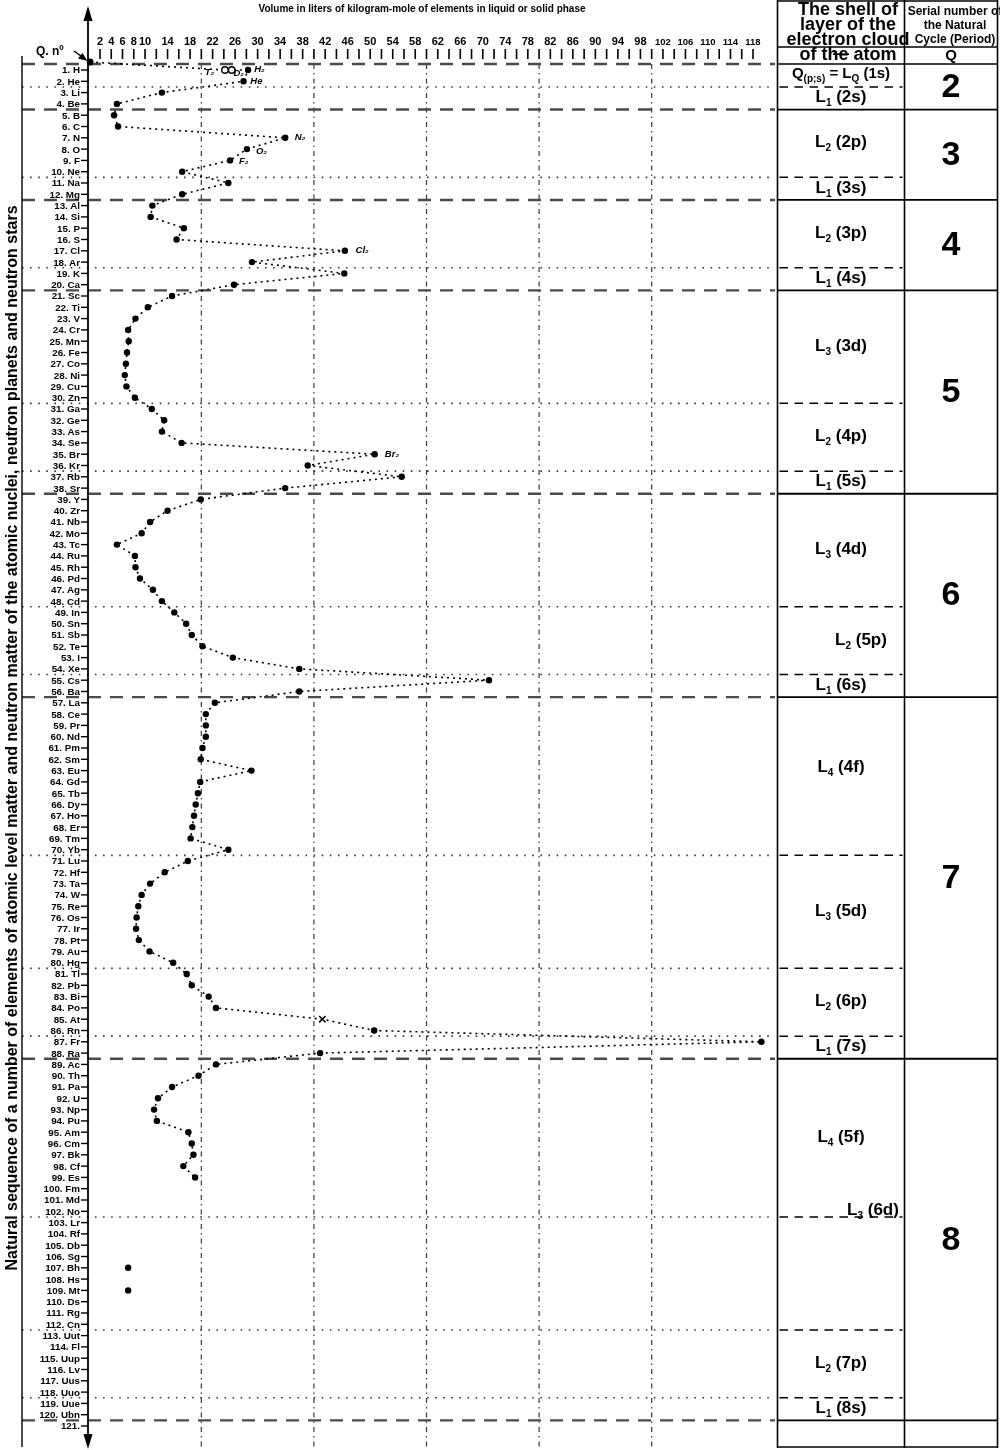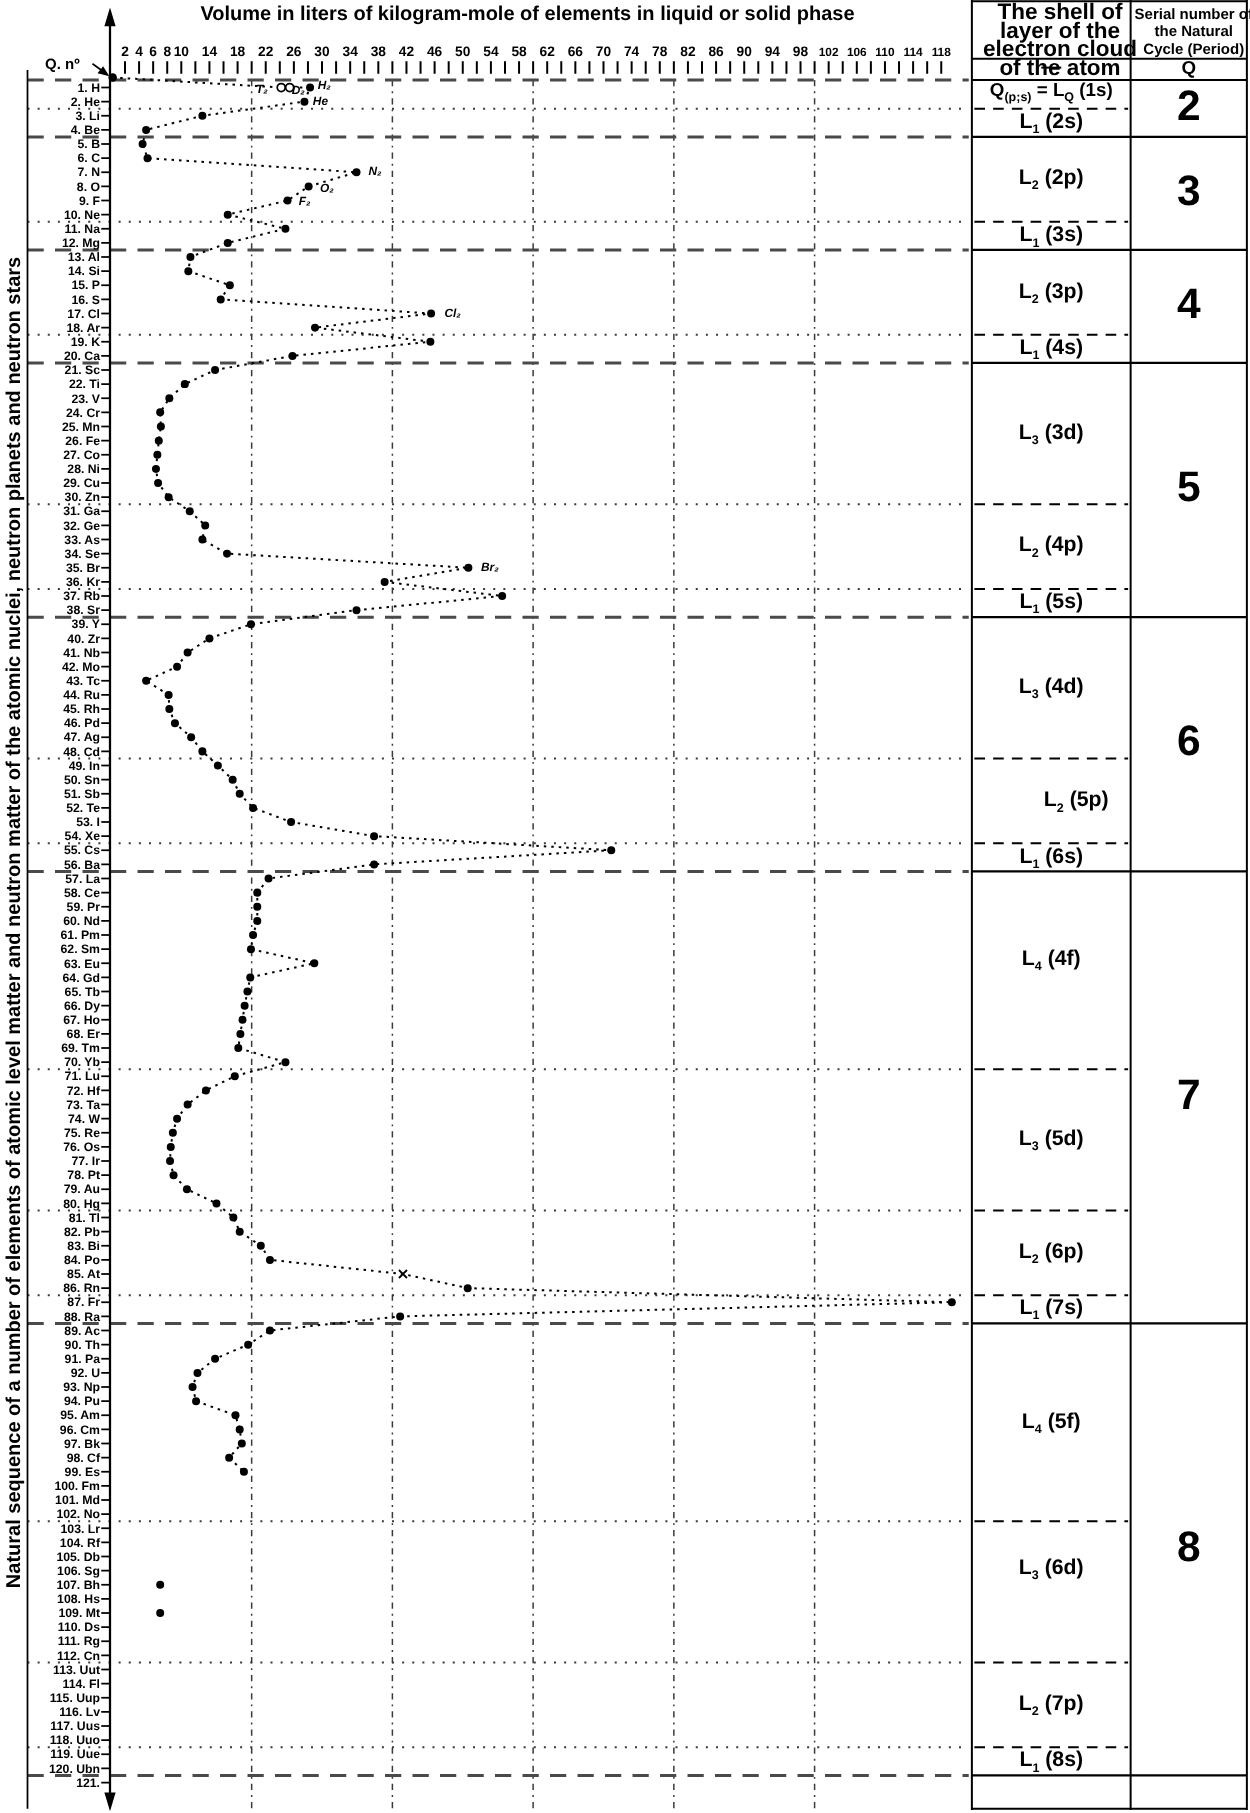--- a/index.html
+++ b/index.html
@@ -1,20 +1,20 @@
 <!DOCTYPE html>
 <html><head>
 <meta charset="utf-8">
 <style>
   html,body{margin:0;padding:0;background:#fff;}
   #root{position:relative;width:1000px;height:1450px;background:#ffffff;
         font-family:"Liberation Sans","DejaVu Sans",sans-serif;color:#000;overflow:hidden;}
   #chart-svg{position:absolute;left:0;top:0;}
   .abs{position:absolute;}
-  #title{left:92px;top:3px;width:660px;text-align:center;font-weight:bold;font-size:16px;}
+  #title{left:92px;top:3px;width:660px;text-align:center;font-weight:bold;font-size:10px;}
   #qlabel{left:36px;top:44px;font-weight:bold;font-size:12px;}
   #left-caption-wrap{left:0;top:0;width:26px;height:1450px;}
   #left-caption{position:absolute;left:3px;top:1338px;transform:rotate(-90deg);
     transform-origin:0 0;white-space:nowrap;font-weight:bold;font-size:16px;width:1200px;text-align:center;}
   #shell-header{left:779px;top:2px;width:138px;text-align:center;font-weight:bold;font-size:18px;line-height:15px;}
   #period-header{left:906px;top:4px;width:98px;text-align:center;font-weight:bold;font-size:12px;line-height:14px;}
   #shell-subrow{left:779px;top:45px;width:124px;text-align:center;font-weight:bold;font-size:16px;}
   #period-subrow{left:906px;top:46px;width:90px;text-align:center;font-weight:bold;font-size:15px;}
   .shell-label{position:absolute;left:779px;width:124px;text-align:center;font-weight:bold;font-size:17px;}
   .shell-label.small{font-size:15px;}
@@ -585,17 +585,17 @@
       <div class="period-number" style="top: 574.45px;">6</div>
       <div class="shell-label" style="top: 629.65px; padding-left: 20px;"><span>L</span><sub>2</sub><span>  (5p)</span></div>
       <div class="shell-label" style="top: 674.85px;"><span>L</span><sub>1</sub><span>  (6s)</span></div>
       <div class="shell-label" style="top: 757px;"><span>L</span><sub>4</sub><span>   (4f)</span></div>
       <div class="period-number" style="top: 856.95px;">7</div>
       <div class="shell-label" style="top: 900.85px;"><span>L</span><sub>3</sub><span>   (5d)</span></div>
       <div class="shell-label" style="top: 991.25px;"><span>L</span><sub>2</sub><span>   (6p)</span></div>
       <div class="shell-label" style="top: 1036.45px; text-align: center;"><span>L</span><sub>1</sub><span>   (7s)</span></div>
       <div class="shell-label" style="top: 1126.85px;"><span>L</span><sub>4</sub><span>   (5f)</span></div>
       <div class="period-number" style="top: 1218.55px;">8</div>
-      <div class="shell-label" style="top: 1244px;"><span>L</span><sub>3</sub><span>   (6d)</span></div>
+      <div class="shell-label" style="top: 1200px; padding-left: 32px;"><span>L</span><sub>3</sub><span>   (6d)</span></div>
       <div class="shell-label" style="top: 1352.85px;"><span>L</span><sub>2</sub><span>   (7p)</span></div>
       <div class="shell-label" style="top: 1398.05px;"><span>L</span><sub>1</sub><span>   (8s)</span></div>
     </div>
 </div>
 
 </body></html>

